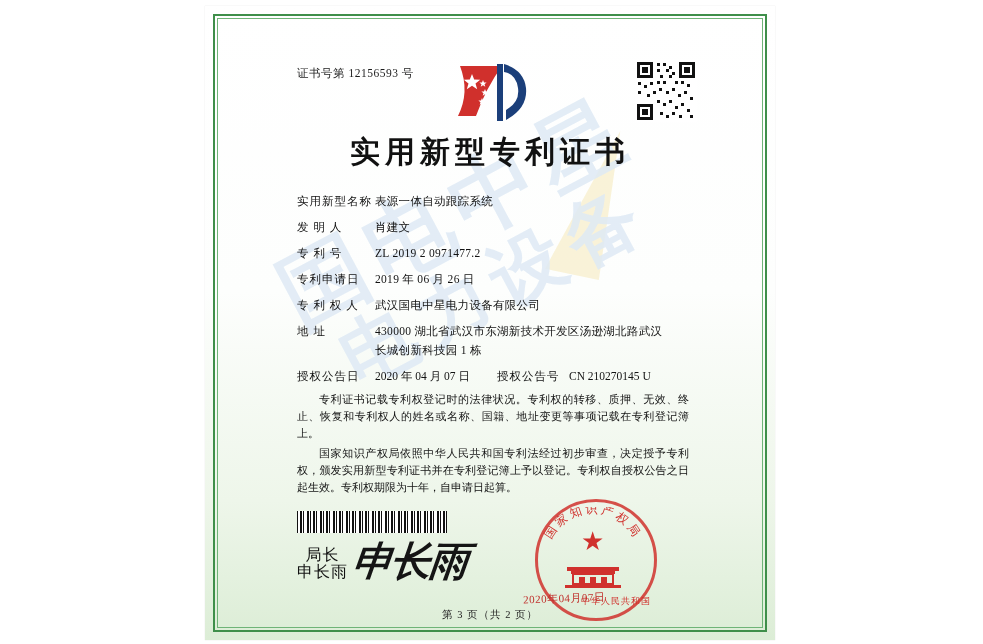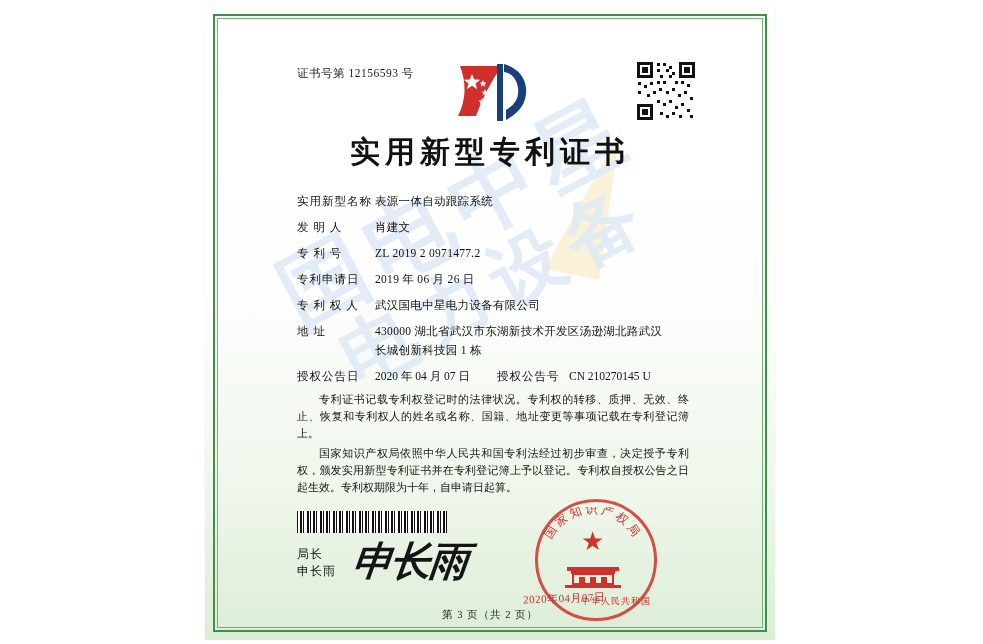--- a/index.html
+++ b/index.html
@@ -193,24 +193,25 @@
       #111 3px, #111 5px, #fff 5px, #fff 6px,
       #111 6px, #111 7px, #fff 7px, #fff 10px,
       #111 10px, #111 12px, #fff 12px, #fff 13px
     );
   }
   
   .sig-label {
     position: absolute;
     left: 92px;
     top: 540px;
-    font-size: 12px;
+    font-size: 16px;
     line-height: 17px;
     letter-spacing: 1px;
     color: #111;
+    text-align: center;
   }
   .sig-hand {
     position: absolute;
     left: 148px;
     top: 528px;
     font-size: 40px;
     color: #151515;
     font-family: "Liberation Serif", serif;
     font-style: italic;
     font-weight: bold;

